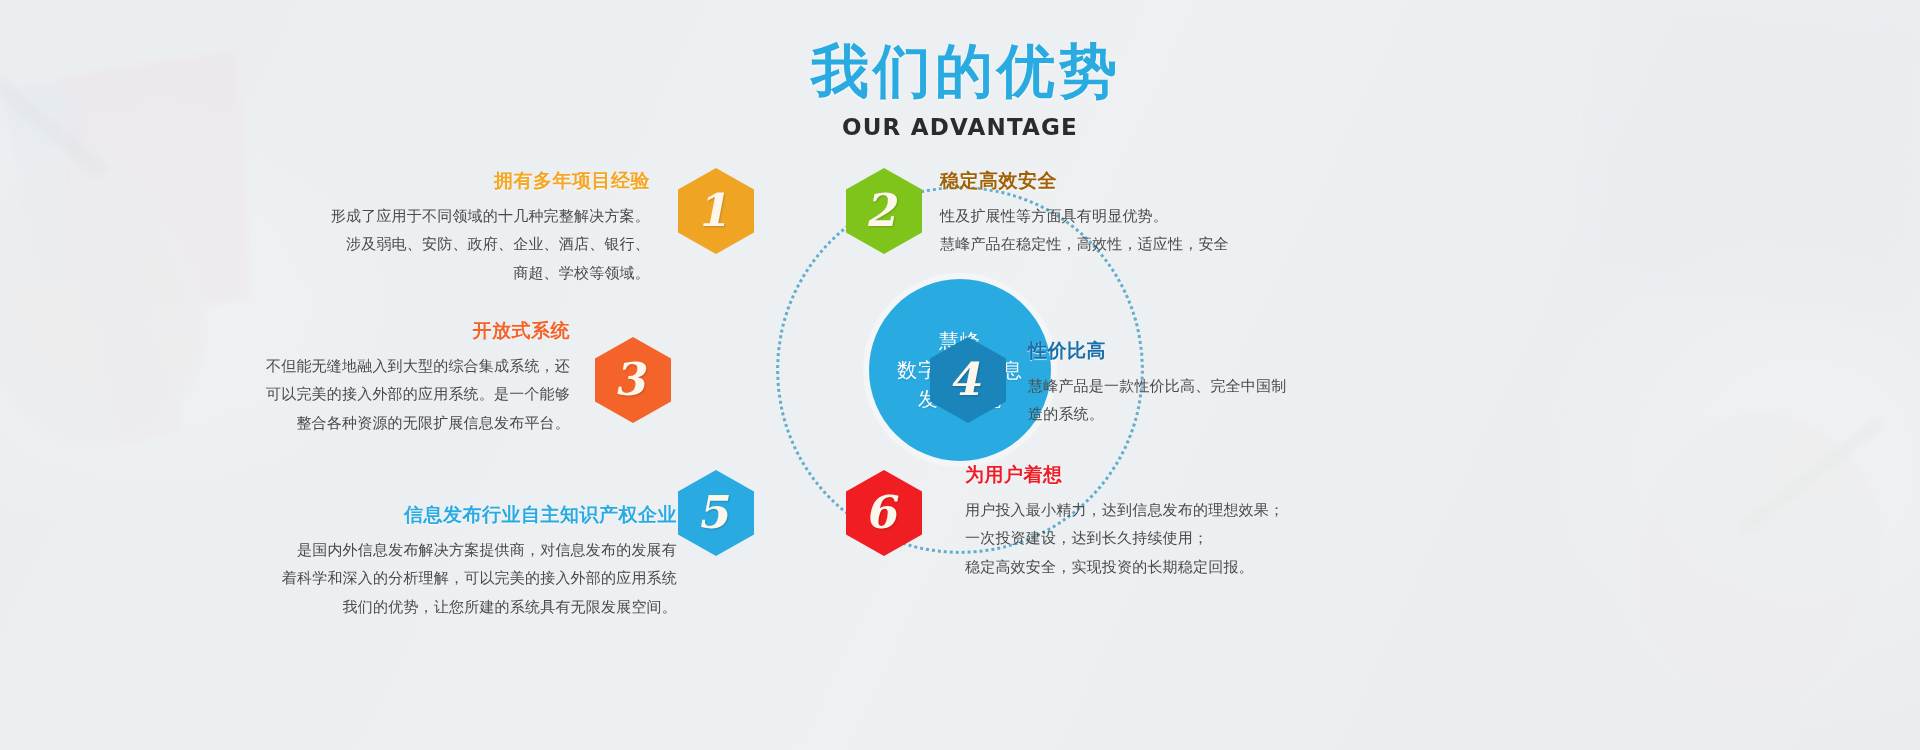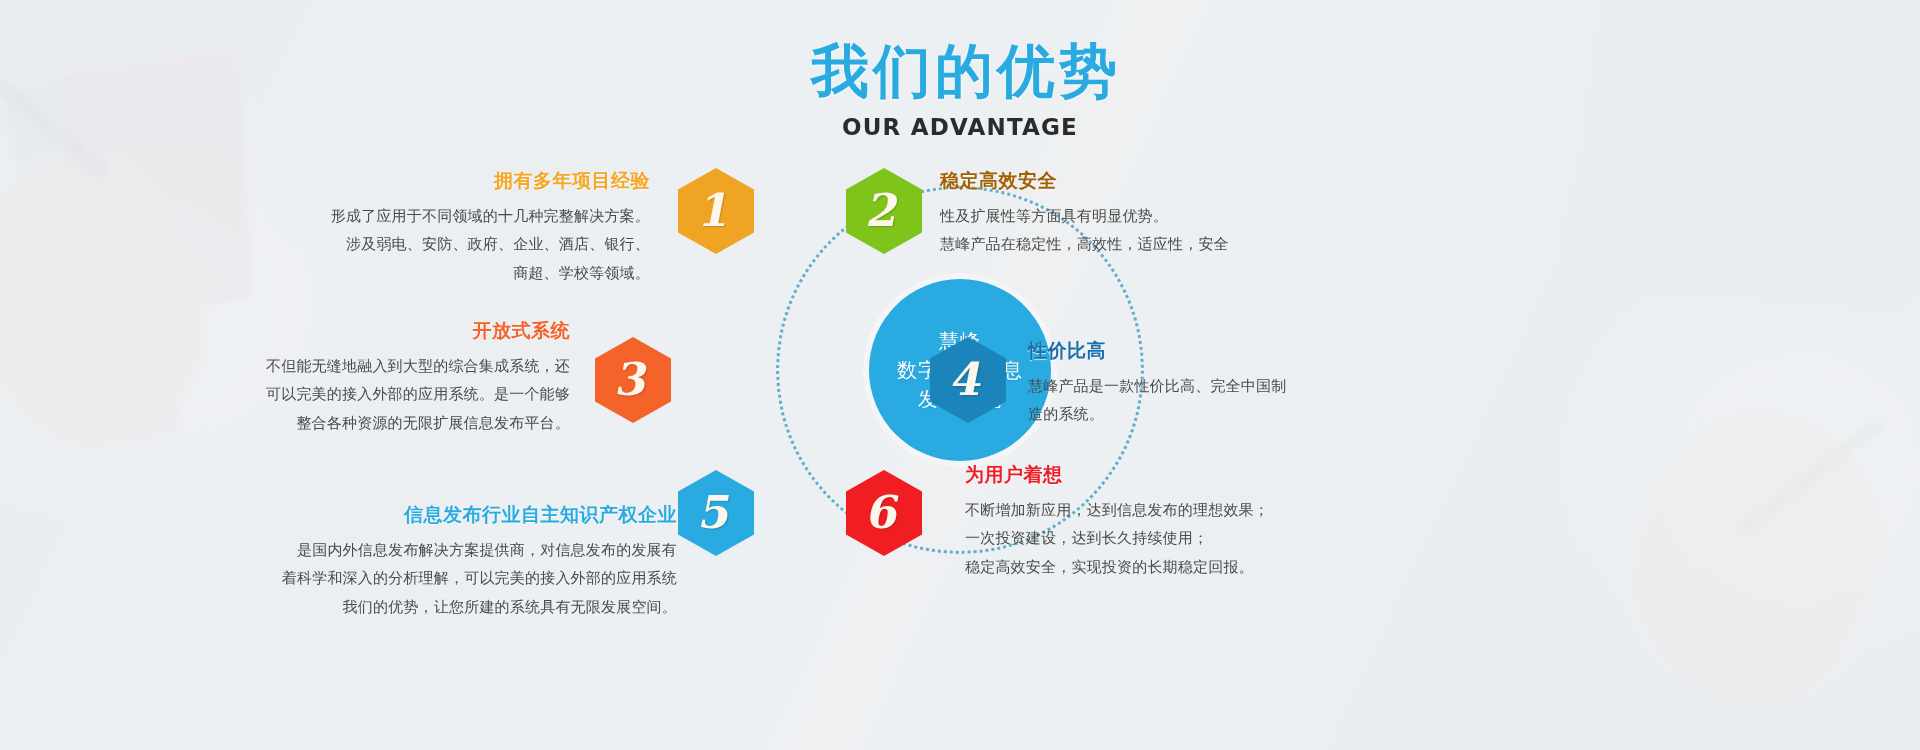--- a/index.html
+++ b/index.html
@@ -310,19 +310,19 @@
     <div class="block-body">
       <div>是国内外信息发布解决方案提供商，对信息发布的发展有</div>
       <div>着科学和深入的分析理解，可以完美的接入外部的应用系统</div>
       <div>我们的优势，让您所建的系统具有无限发展空间。</div>
     </div>
   </div>
 
   <div class="block b6 align-left">
     <div class="block-title" style="color: rgb(238, 28, 37);">为用户着想</div>
     <div class="block-body">
-      <div>不断增加新应用，达到信息发布的理想效果；</div>
+      <div>用户投入最小精力，达到信息发布的理想效果；</div>
       <div>一次投资建设，达到长久持续使用；</div>
       <div>稳定高效安全，实现投资的长期稳定回报。</div>
     </div>
   </div>
 
 </div>
 
 </body></html>

